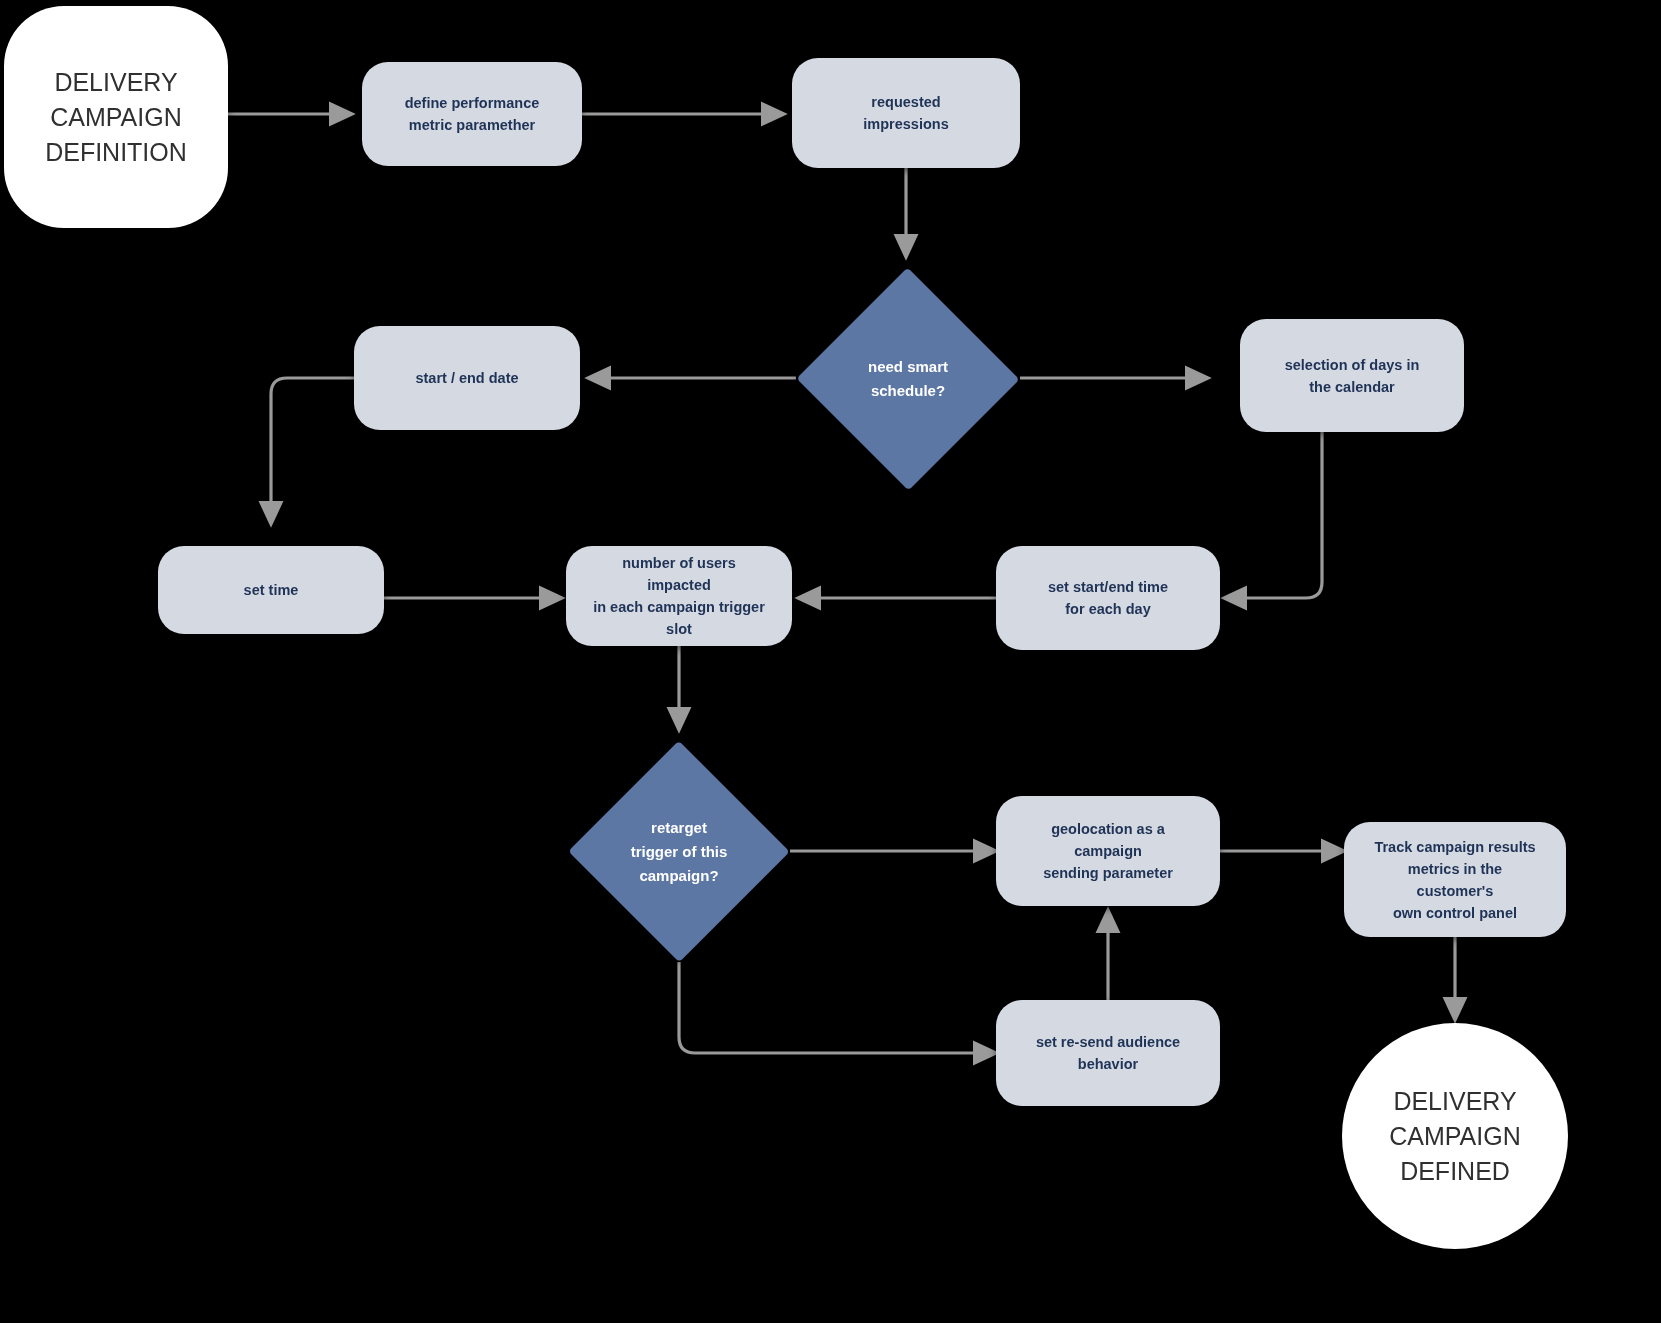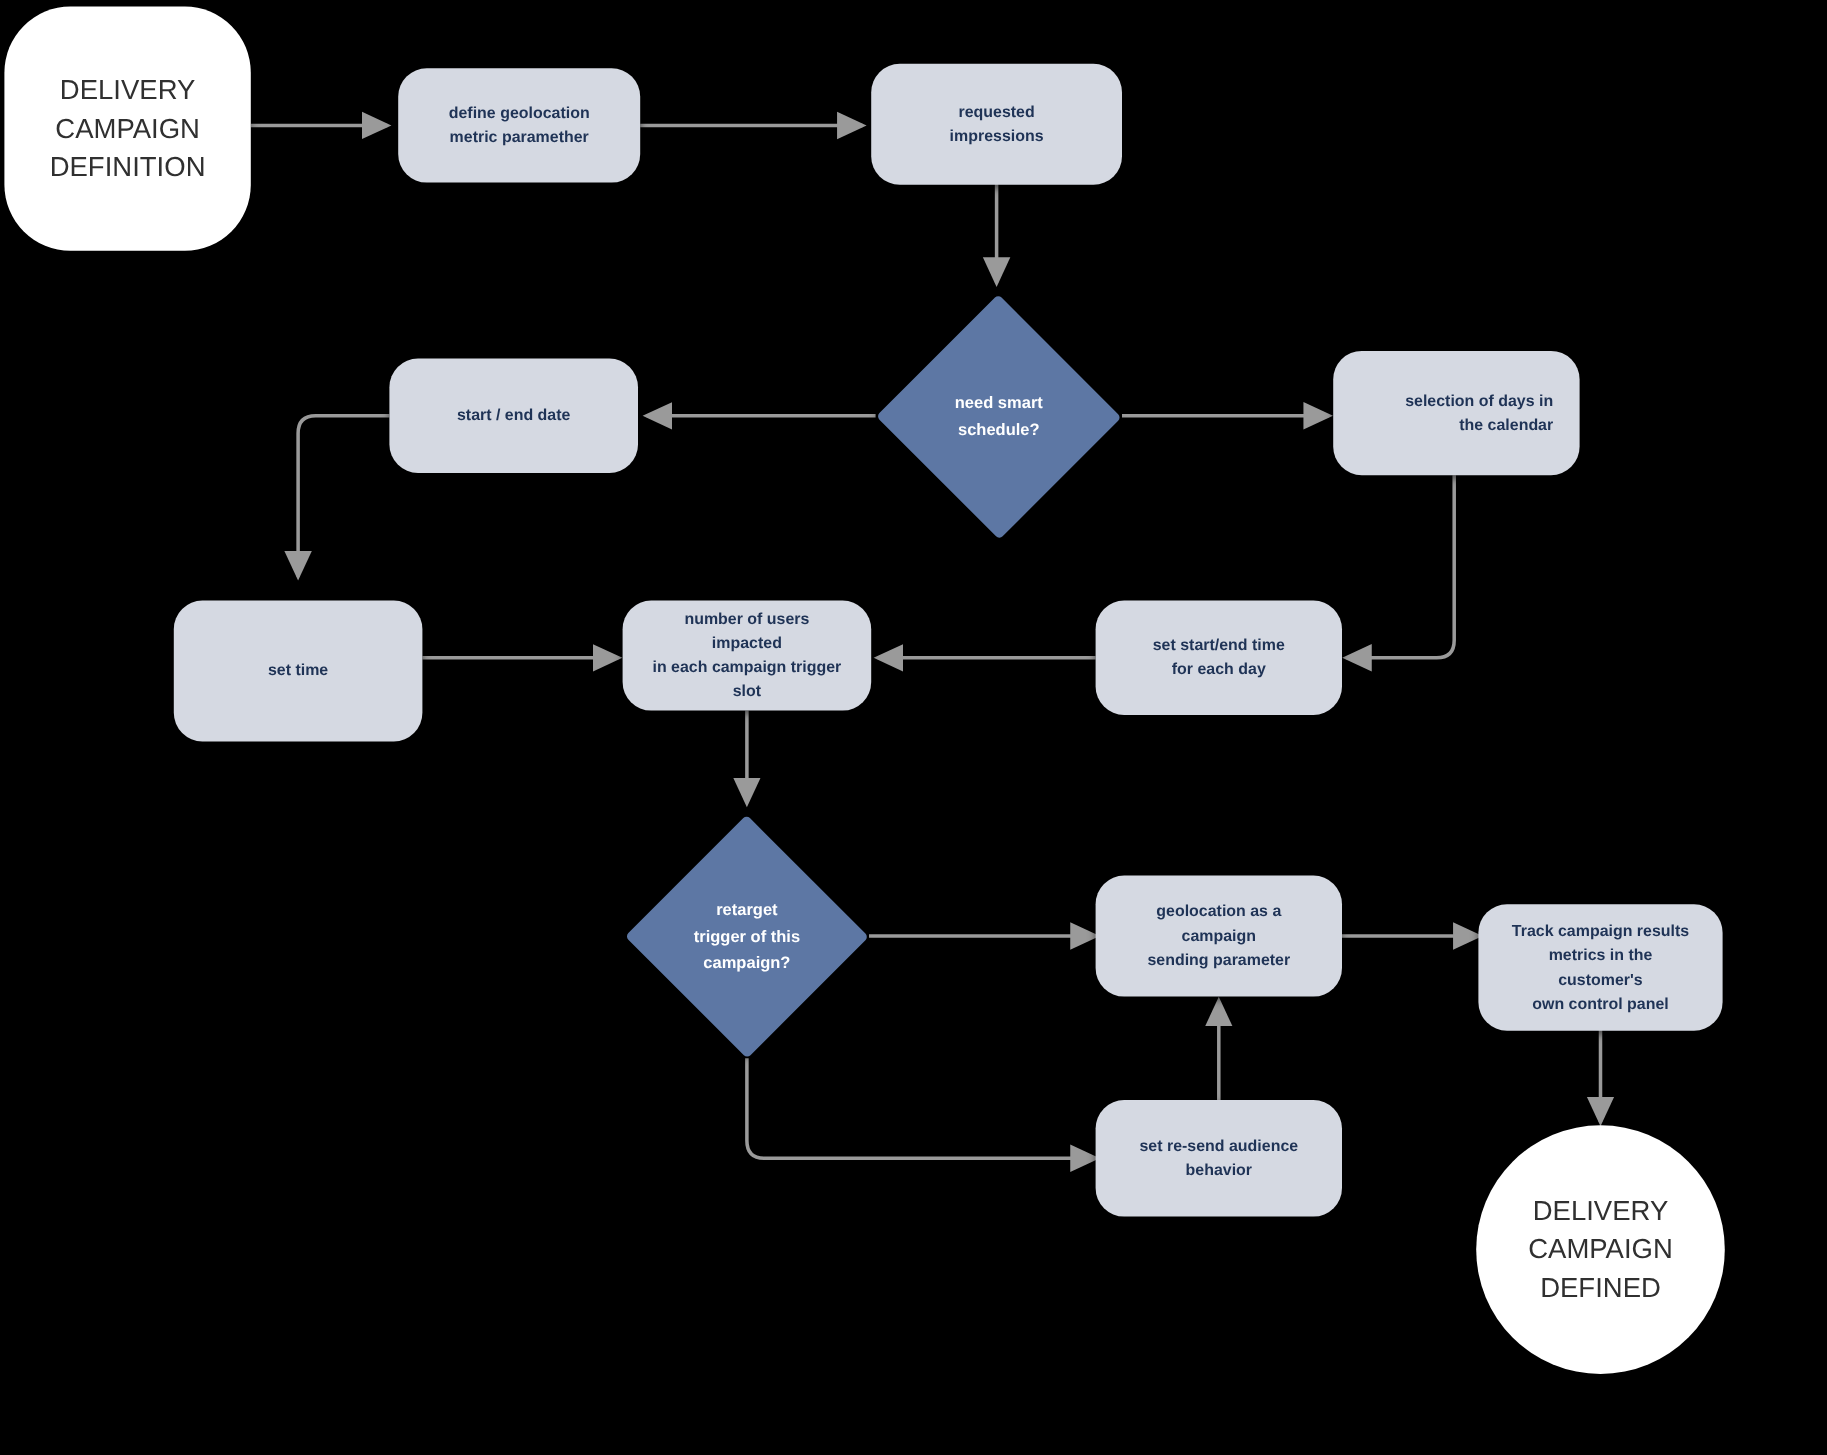--- a/index.html
+++ b/index.html
@@ -137,45 +137,45 @@
     </g>
   </svg>
 
   <div class="node term-start" style="left:4px; top:6px; width:224px; height:222px;">
     <span class="label">DELIVERY
 CAMPAIGN
 DEFINITION</span>
   </div>
 
   <div class="node process" style="left:362px; top:62px; width:220px; height:104px;">
-    <span class="label">define geolocation
+    <span class="label">define performance
 metric paramether</span>
   </div>
 
   <div class="node process" style="left:792px; top:58px; width:228px; height:110px;">
     <span class="label">requested
 impressions</span>
   </div>
 
   <div class="node decision" style="left:796px; top:268px; width:224px; height:222px;">
     <div class="diamond"></div>
     <span class="label">need smart
 schedule?</span>
   </div>
 
   <div class="node process" style="left:354px; top:326px; width:226px; height:104px;">
     <span class="label">start / end date</span>
   </div>
 
-  <div class="node process" style="left:1212px; top:319px; width:224px; height:113px;text-align:right;">
+  <div class="node process" style="left:1240px; top:319px; width:224px; height:113px;">
     <span class="label">selection of days in
 the calendar</span>
   </div>
 
-  <div class="node process" style="left:158px; top:546px; width:226px; height:128px;">
+  <div class="node process" style="left:158px; top:546px; width:226px; height:88px;">
     <span class="label">set time</span>
   </div>
 
   <div class="node process" style="left:566px; top:546px; width:226px; height:100px;justify-content:center;">
     <span class="label">number of users impacted
 in each campaign trigger
 slot</span>
   </div>
 
   <div class="node process" style="left:996px; top:546px; width:224px; height:104px;">

